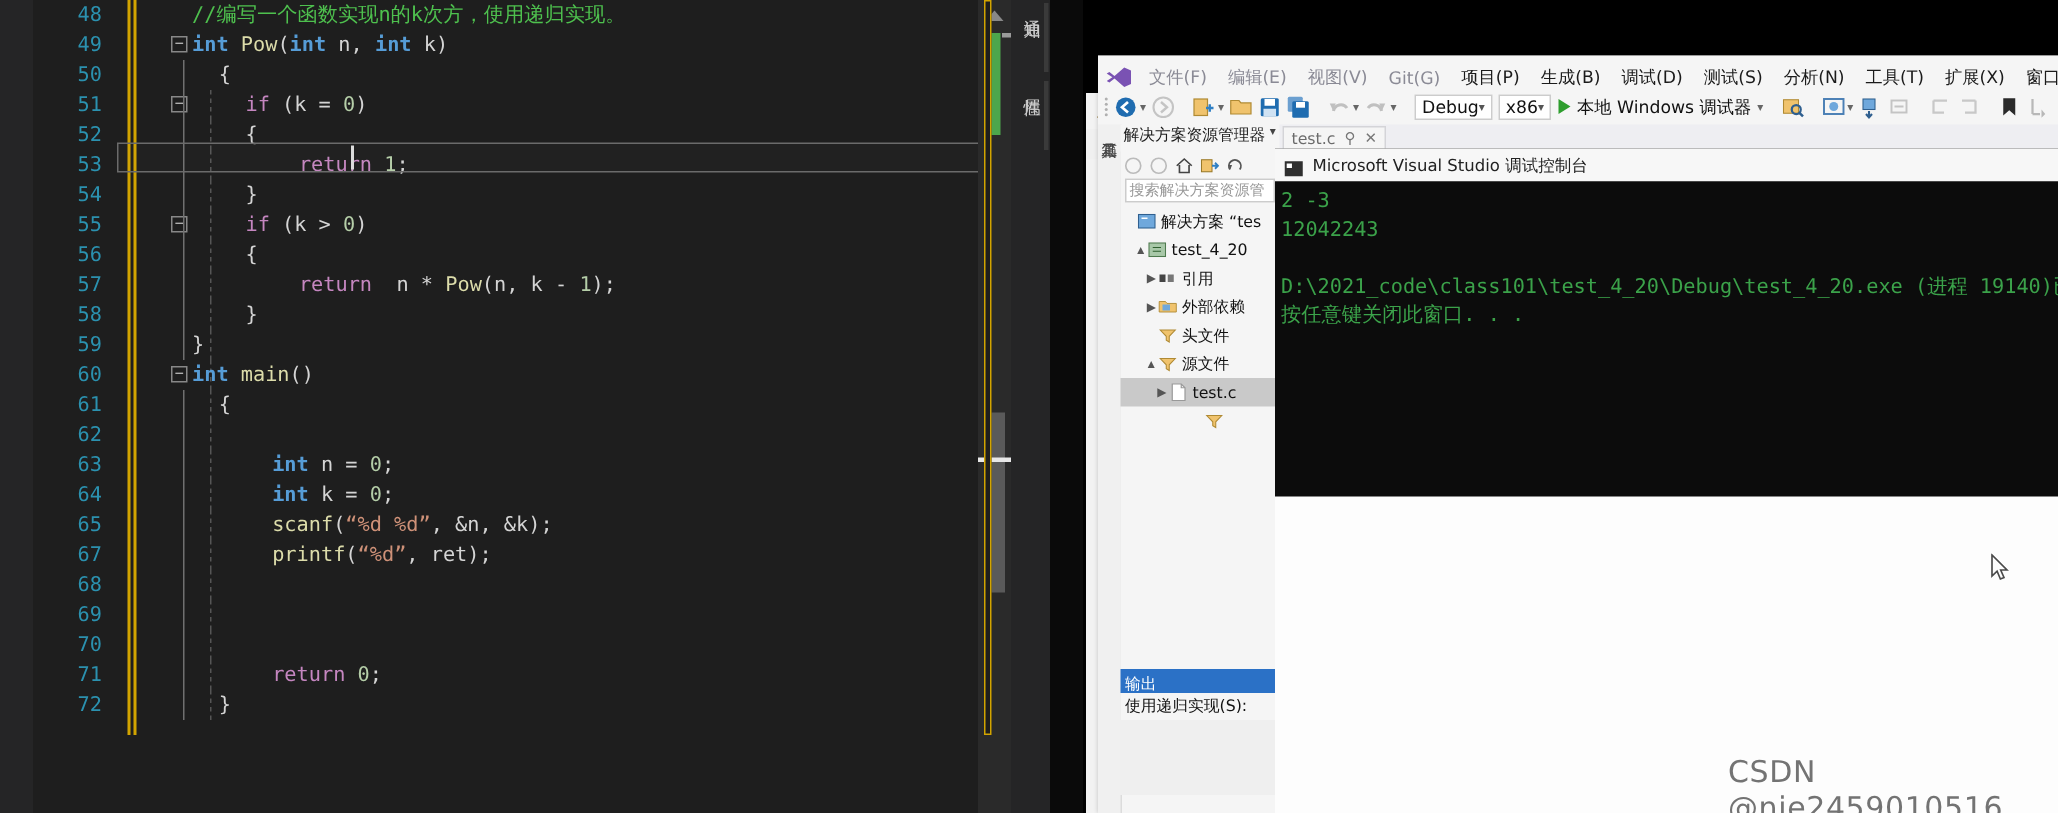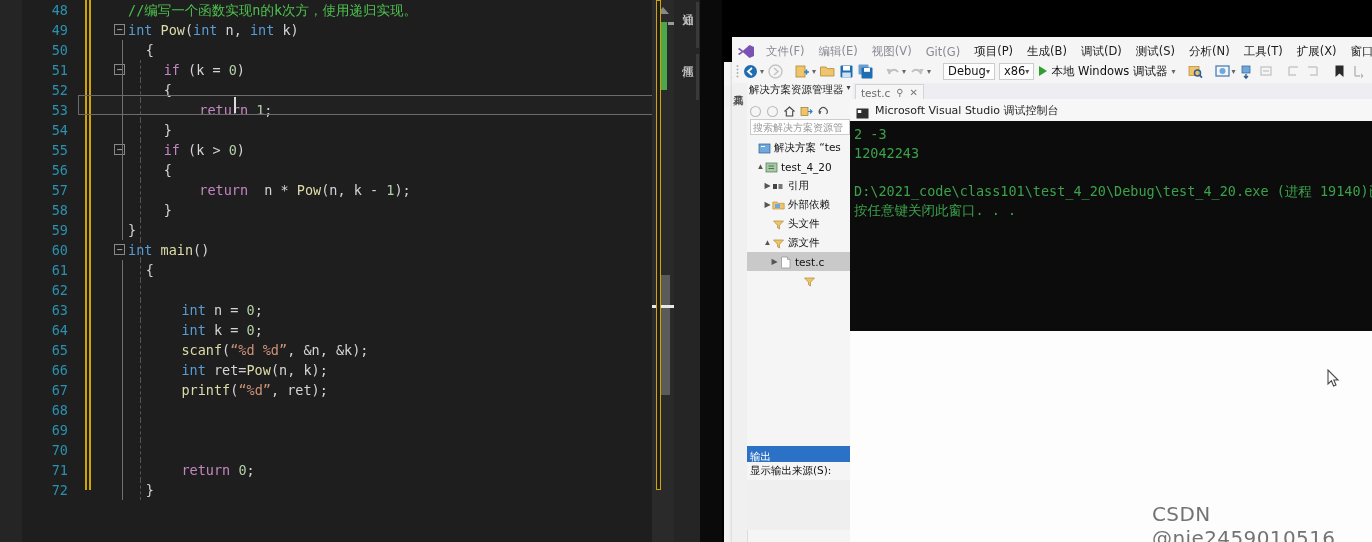--- a/index.html
+++ b/index.html
@@ -19,21 +19,21 @@
   .code-line{position:relative;height:20px;line-height:20px;white-space:pre;
     font-family:"DejaVu Sans Mono","Liberation Mono",monospace;font-size:13.5px;}
   .lnum{position:absolute;left:0;width:46px;text-align:right;color:#2b91af;font-size:13.5px;
         font-family:"DejaVu Sans Mono","Liberation Mono",monospace;}
   .ctext{position:absolute;left:60px;color:#d4d4d4;}
 
   
   .bar-yellow{position:absolute;left:85px;top:0;width:2px;height:490px;background:#d2a400;}
   .bar-yellow2{position:absolute;left:89px;top:0;width:2px;height:490px;background:#d2a400;}
 
-  .tok-kw{color:#569cd6;}
+  .tok-kw{color:#569cd6;font-weight:bold;}
   .tok-ctl{color:#c586c0;}
   .tok-fn{color:#dcdcaa;}
   .tok-str{color:#ce9178;}
   .tok-num{color:#b5cea8;}
   .tok-cmt{color:#4ec04e;}
   .tok-plain{color:#d4d4d4;}
   .tok-punc{color:#d4d4d4;}
 
   .fold{position:absolute;width:11px;height:11px;border:1px solid #888;color:#bbb;
         font-size:10px;line-height:9px;text-align:center;left:92px;top:4px;box-sizing:border-box;
@@ -190,21 +190,20 @@
         <div class="code-line"><span class="lnum">56</span><span class="vline" style="left: 100px;"></span><span class="guide" style="left: 118px;"></span><span class="ctext" style="left: 141.64px;"><span class="tok-punc">{</span></span></div>
         <div class="code-line"><span class="lnum">57</span><span class="vline" style="left: 100px;"></span><span class="guide" style="left: 118px;"></span><span class="ctext" style="left: 177.28px;"><span class="tok-ctl">return</span><span class="tok-plain">  n * </span><span class="tok-fn">Pow</span><span class="tok-plain">(n, k - </span><span class="tok-num">1</span><span class="tok-plain">);</span></span></div>
         <div class="code-line"><span class="lnum">58</span><span class="vline" style="left: 100px;"></span><span class="guide" style="left: 118px;"></span><span class="ctext" style="left: 141.64px;"><span class="tok-punc">}</span></span></div>
         <div class="code-line"><span class="lnum">59</span><span class="vline" style="left: 100px;"></span><span class="guide" style="left: 118px;"></span><span class="ctext" style="left: 106px;"><span class="tok-punc">}</span></span></div>
         <div class="code-line"><span class="lnum">60</span><span class="fold">−</span><span class="guide" style="left: 118px;"></span><span class="ctext" style="left: 106px;"><span class="tok-kw">int</span><span class="tok-plain"> </span><span class="tok-fn">main</span><span class="tok-plain">()</span></span></div>
         <div class="code-line"><span class="lnum">61</span><span class="vline" style="left: 100px;"></span><span class="guide" style="left: 118px;"></span><span class="ctext" style="left: 123.82px;"><span class="tok-punc">{</span></span></div>
         <div class="code-line"><span class="lnum">62</span><span class="vline" style="left: 100px;"></span><span class="guide" style="left: 118px;"></span><span class="ctext" style="left: 106px;"></span></div>
         <div class="code-line"><span class="lnum">63</span><span class="vline" style="left: 100px;"></span><span class="guide" style="left: 118px;"></span><span class="ctext" style="left: 159.46px;"><span class="tok-kw">int</span><span class="tok-plain"> n = </span><span class="tok-num">0</span><span class="tok-plain">;</span></span></div>
         <div class="code-line"><span class="lnum">64</span><span class="vline" style="left: 100px;"></span><span class="guide" style="left: 118px;"></span><span class="ctext" style="left: 159.46px;"><span class="tok-kw">int</span><span class="tok-plain"> k = </span><span class="tok-num">0</span><span class="tok-plain">;</span></span></div>
         <div class="code-line"><span class="lnum">65</span><span class="vline" style="left: 100px;"></span><span class="guide" style="left: 118px;"></span><span class="ctext" style="left: 159.46px;"><span class="tok-fn">scanf</span><span class="tok-plain">(</span><span class="tok-str">“%d %d”</span><span class="tok-plain">, &amp;n, &amp;k);</span></span></div>
-        <div class="code-line"><span class="lnum">66</span><span class="vline" style="left: 100px;"></span><span class="guide" style="left: 118px;"></span><span class="ctext" style="left: 159.46px;"><span class="tok-kw">int</span><span class="tok-plain"> ret=</span><span class="tok-fn">Pow</span><span class="tok-plain">(n, k);</span></span></div>
         <div class="code-line"><span class="lnum">67</span><span class="vline" style="left: 100px;"></span><span class="guide" style="left: 118px;"></span><span class="ctext" style="left: 159.46px;"><span class="tok-fn">printf</span><span class="tok-plain">(</span><span class="tok-str">“%d”</span><span class="tok-plain">, ret);</span></span></div>
         <div class="code-line"><span class="lnum">68</span><span class="vline" style="left: 100px;"></span><span class="guide" style="left: 118px;"></span><span class="ctext" style="left: 106px;"></span></div>
         <div class="code-line"><span class="lnum">69</span><span class="vline" style="left: 100px;"></span><span class="guide" style="left: 118px;"></span><span class="ctext" style="left: 106px;"></span></div>
         <div class="code-line"><span class="lnum">70</span><span class="vline" style="left: 100px;"></span><span class="guide" style="left: 118px;"></span><span class="ctext" style="left: 106px;"></span></div>
         <div class="code-line"><span class="lnum">71</span><span class="vline" style="left: 100px;"></span><span class="guide" style="left: 118px;"></span><span class="ctext" style="left: 159.46px;"><span class="tok-ctl">return</span><span class="tok-plain"> </span><span class="tok-num">0</span><span class="tok-plain">;</span></span></div>
         <div class="code-line"><span class="lnum">72</span><span class="vline" style="left: 100px;"></span><span class="guide" style="left: 118px;"></span><span class="ctext" style="left: 123.82px;"><span class="tok-punc">}</span></span></div>
       </div>
 
     <div class="bar-yellow"></div>
     <div class="bar-yellow2"></div>
@@ -552,21 +551,21 @@
               <span class="tr-lbl">资源文件</span>
             </div>
           </div>
       </div>
 
       <div class="out-panel">
         <div class="out-title">
           <span>输出</span>
         </div>
         <div class="out-row">
-          <span>显示输出来源(S):</span>
+          <span>使用递归实现(S):</span>
         </div>
         <div class="out-body"></div>
       </div>
 
       <div class="vs-tabstrip">
         <div class="vs-tab">
           <span class="vs-tab-lbl">test.c</span>
           <span class="vs-tab-ico">⚲</span>
           <span class="vs-tab-ico">✕</span>
         </div>

